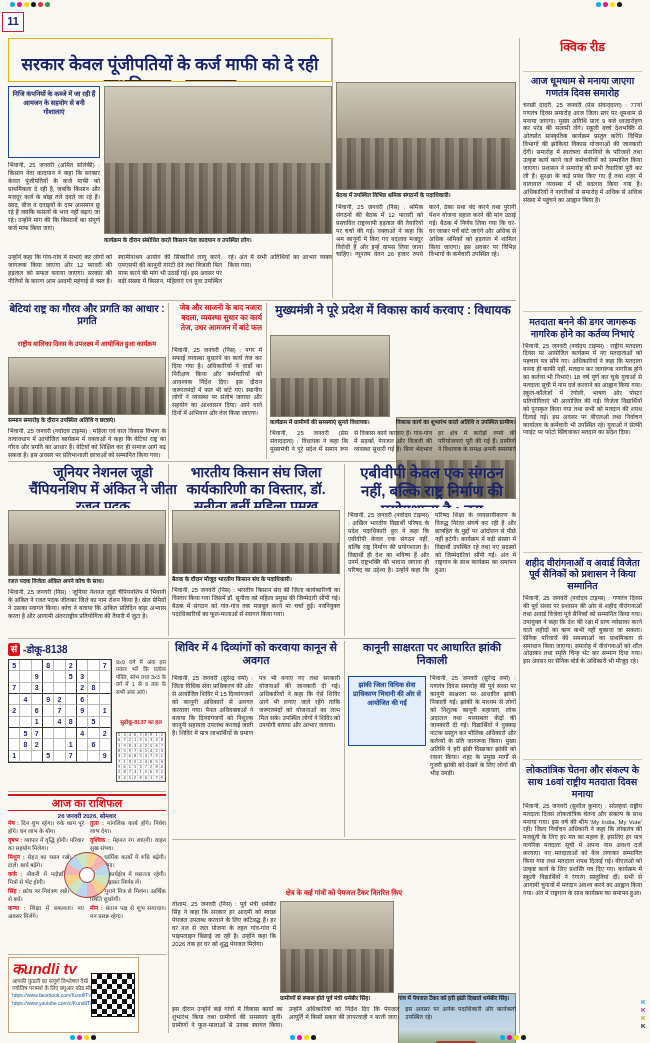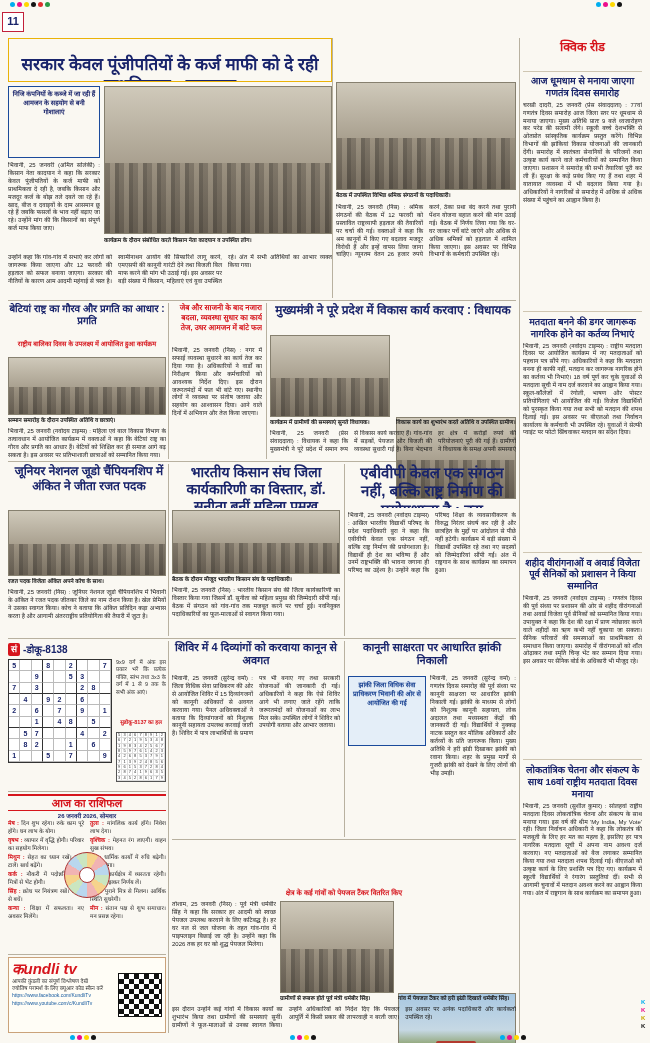--- a/index.html
+++ b/index.html
@@ -127,21 +127,21 @@
   <article class="abs" style="left:270px;top:303px;width:246px;height:156px">
     <h2 class="hl abs" style="left:0;top:0;width:246px;height:30px;font-size:12px">मुख्यमंत्री ने पूरे प्रदेश में विकास कार्य करवाए : विधायक</h2>
     <div class="photo abs" style="left:0;top:32px;width:120px;height:82px"></div>
     <div class="photo abs" style="left:126px;top:32px;width:120px;height:82px"></div>
     <p class="caption abs" style="left:0;top:116px;width:120px;height:9px">कार्यक्रम में ग्रामीणों की समस्याएं सुनते विधायक।</p>
     <p class="caption abs" style="left:126px;top:116px;width:120px;height:9px">विकास कार्य का शुभारंभ करते अतिथि व उपस्थित ग्रामीण।</p>
     <p class="body cols3 abs" style="left:0;top:127px;width:246px;height:29px">भिवानी, 25 जनवरी (प्रेस संवाददाता) : विधायक ने कहा कि मुख्यमंत्री ने पूरे प्रदेश में समान रूप से विकास कार्य करवाए हैं। गांव-गांव में सड़कों, पेयजल और बिजली की व्यवस्था सुधारी गई है। बिना भेदभाव हर क्षेत्र में करोड़ों रुपये की परियोजनाएं पूरी की गई हैं। ग्रामीणों ने विधायक के समक्ष अपनी समस्याएं रखीं जिनके शीघ्र समाधान का आश्वासन दिया गया।</p>
   </article>
 
   <article class="abs" style="left:8px;top:464px;width:158px;height:172px">
-    <h2 class="hl abs" style="left:2px;top:0;width:158px;height:44px;font-size:12px">जूनियर नेशनल जूडो चैंपियनशिप में अंकित ने जीता रजत पदक</h2>
+    <h2 class="hl abs" style="left:16px;top:0;width:158px;height:44px;font-size:14px">जूनियर नेशनल जूडो चैंपियनशिप में अंकित ने जीता रजत पदक</h2>
     <div class="photo abs" style="left:0;top:46px;width:158px;height:66px"></div>
     <p class="caption abs" style="left:0;top:114px;width:158px;height:9px">रजत पदक विजेता अंकित अपने कोच के साथ।</p>
     <p class="body abs" style="left:0;top:125px;width:158px;height:47px">भिवानी, 25 जनवरी (निस) : जूनियर नेशनल जूडो चैंपियनशिप में भिवानी के अंकित ने रजत पदक जीतकर जिले का नाम रोशन किया है। खेल प्रेमियों ने उसका स्वागत किया। कोच ने बताया कि अंकित प्रतिदिन कड़ा अभ्यास करता है और आगामी अंतरराष्ट्रीय प्रतियोगिता की तैयारी में जुटा है।</p>
   </article>
 
   <article class="abs" style="left:172px;top:464px;width:168px;height:172px">
     <h2 class="hl abs" style="left:0;top:0;width:168px;height:44px;font-size:14px">भारतीय किसान संघ जिला कार्यकारिणी का विस्तार, डॉ. सुनीता बनीं महिला प्रमुख</h2>
     <div class="photo abs" style="left:0;top:46px;width:168px;height:64px"></div>
     <p class="caption abs" style="left:0;top:112px;width:168px;height:9px">बैठक के दौरान मौजूद भारतीय किसान संघ के पदाधिकारी।</p>
     <p class="body abs" style="left:0;top:123px;width:168px;height:49px">भिवानी, 25 जनवरी (निस) : भारतीय किसान संघ की जिला कार्यकारिणी का विस्तार किया गया जिसमें डॉ. सुनीता को महिला प्रमुख की जिम्मेदारी सौंपी गई। बैठक में संगठन को गांव-गांव तक मजबूत करने पर चर्चा हुई। नवनियुक्त पदाधिकारियों का फूल-मालाओं से स्वागत किया गया।</p>
@@ -353,21 +353,21 @@
         <p class="rz"><b>तुला : </b>मांगलिक कार्य होंगे। निवेश लाभ देगा।</p>
         <p class="rz"><b>वृश्चिक : </b>मेहनत रंग लाएगी। वाहन सुख संभव।</p>
         <p class="rz"><b>धनु : </b>धार्मिक कार्यों में रुचि बढ़ेगी। यश मिलेगा।</p>
         <p class="rz"><b>मकर : </b>कार्यक्षेत्र में व्यस्तता रहेगी। सोच-समझकर निर्णय लें।</p>
         <p class="rz"><b>कुंभ : </b>पुराने मित्र से मिलन। आर्थिक स्थिति सुधरेगी।</p>
         <p class="rz"><b>मीन : </b>संतान पक्ष से शुभ समाचार। मन प्रसन्न रहेगा।</p>
       </div>
     <div class="wheel" style="left:56px;top:58px"></div>
   </section>
 
-  <aside class="ad" style="left:8px;top:957px;width:158px;height:76px">
+  <aside class="ad" style="left:8px;top:957px;width:131px;height:76px">
     <div class="ad-brand">कundli tv</div>
     <p class="ad-line">आपकी कुंडली का संपूर्ण विश्लेषण देखें</p>
     <p class="ad-line">ज्योतिष परामर्श के लिए क्यूआर कोड स्कैन करें</p>
     <p class="ad-url">https://www.facebook.com/KundliTv</p>
     <p class="ad-url">https://www.youtube.com/c/KundliTv</p>
     <div class="qr"></div>
   </aside>
 
   <article class="abs" style="left:172px;top:843px;width:344px;height:190px">
     <p class="redhl abs" style="left:0;top:45px;width:344px;height:12px;font-size:7px">क्षेत्र के कई गांवों को पेयजल टैंकर वितरित किए</p>

